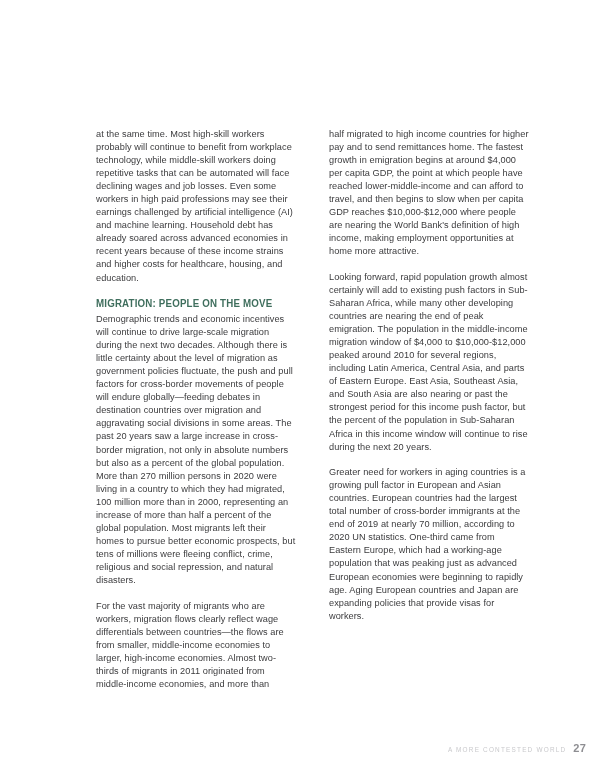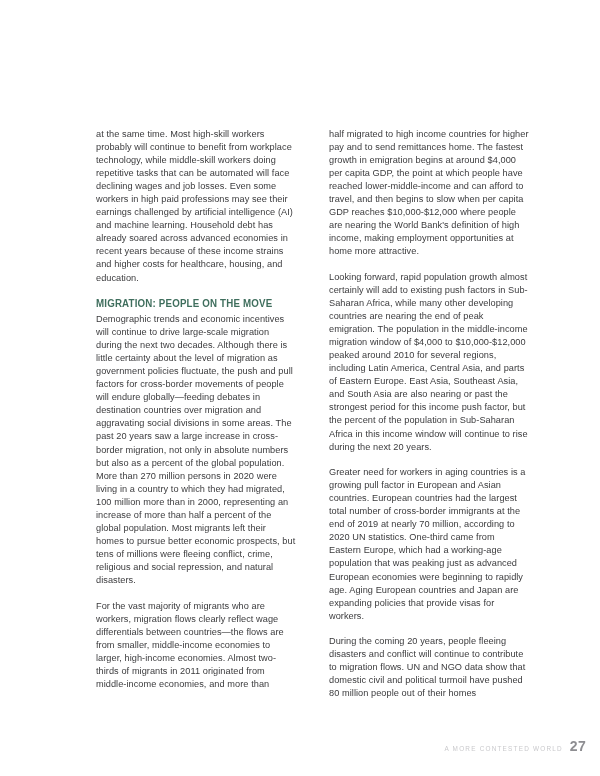--- a/index.html
+++ b/index.html
@@ -72,21 +72,21 @@
   .footer-label {
     font-family: "Liberation Sans", sans-serif;
     font-size: 6.4px;
     letter-spacing: 0.19em;
     color: #c9c9cc;
     text-transform: uppercase;
     font-weight: normal;
   }
   .footer-page {
     font-family: "Liberation Sans", sans-serif;
-    font-size: 14px;
+    font-size: 11px;
     font-weight: bold;
     color: #8e8e92;
     letter-spacing: 0.02em;
   }
 </style>
 </head>
 <body>
 
 <div class="page">
 
@@ -102,21 +102,20 @@
       <p class="body-text">For the vast majority of migrants who are workers, migration flows clearly reflect wage differentials between countries—the flows are from smaller, middle-income economies to larger, high-income economies. Almost two-thirds of migrants in 2011 originated from middle-income economies, and more than</p>
     </div>
 
     <div class="column">
       <p class="body-text">half migrated to high income countries for higher pay and to send remittances home. The fastest growth in emigration begins at around $4,000 per capita GDP, the point at which people have reached lower-middle-income and can afford to travel, and then begins to slow when per capita GDP reaches $10,000-$12,000 where people are nearing the World Bank's definition of high income, making employment opportunities at home more attractive.</p>
 
       <p class="body-text">Looking forward, rapid population growth almost certainly will add to existing push factors in Sub-Saharan Africa, while many other developing countries are nearing the end of peak emigration. The population in the middle-income migration window of $4,000 to $10,000-$12,000 peaked around 2010 for several regions, including Latin America, Central Asia, and parts of Eastern Europe. East Asia, Southeast Asia, and South Asia are also nearing or past the strongest period for this income push factor, but the percent of the population in Sub-Saharan Africa in this income window will continue to rise during the next 20 years.</p>
 
       <p class="body-text">Greater need for workers in aging countries is a growing pull factor in European and Asian countries. European countries had the largest total number of cross-border immigrants at the end of 2019 at nearly 70 million, according to 2020 UN statistics. One-third came from Eastern Europe, which had a working-age population that was peaking just as advanced European economies were beginning to rapidly age. Aging European countries and Japan are expanding policies that provide visas for workers.</p>
 
-      <p class="body-text">During the coming 20 years, people fleeing disasters and conflict will continue to contribute to migration flows. UN and NGO data show that domestic civil and political turmoil have pushed 80 million people out of their homes</p>
     </div>
 
   </div>
 
   <div class="footer">
     <span class="footer-label">A More Contested World</span>
     <span class="footer-page">27</span>
   </div>
 
 </div>

